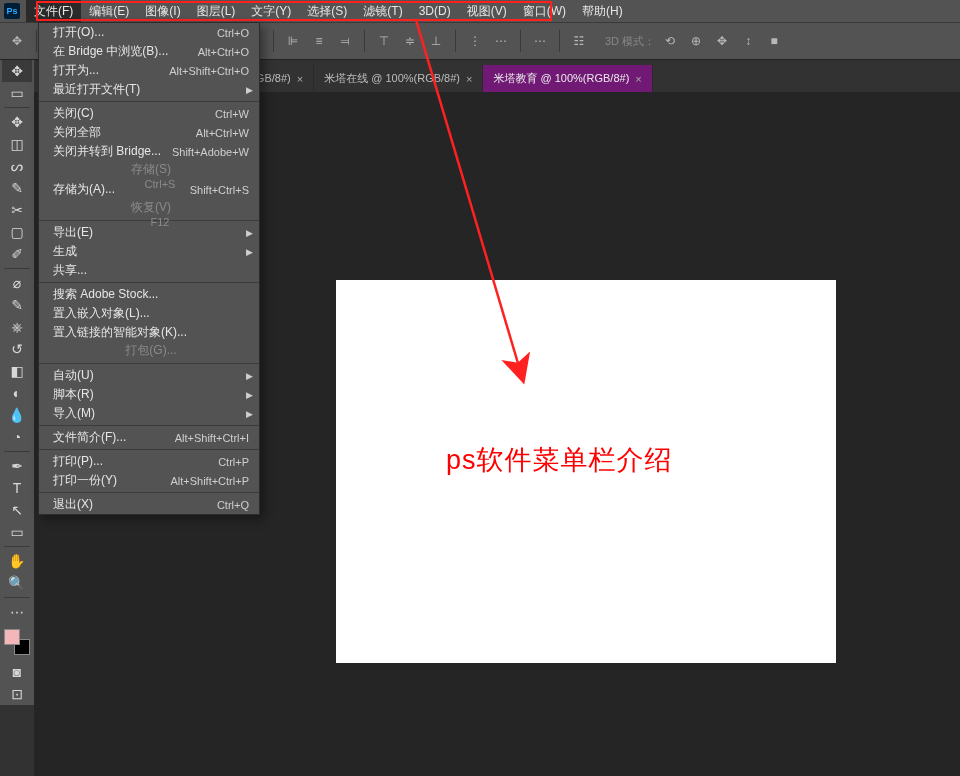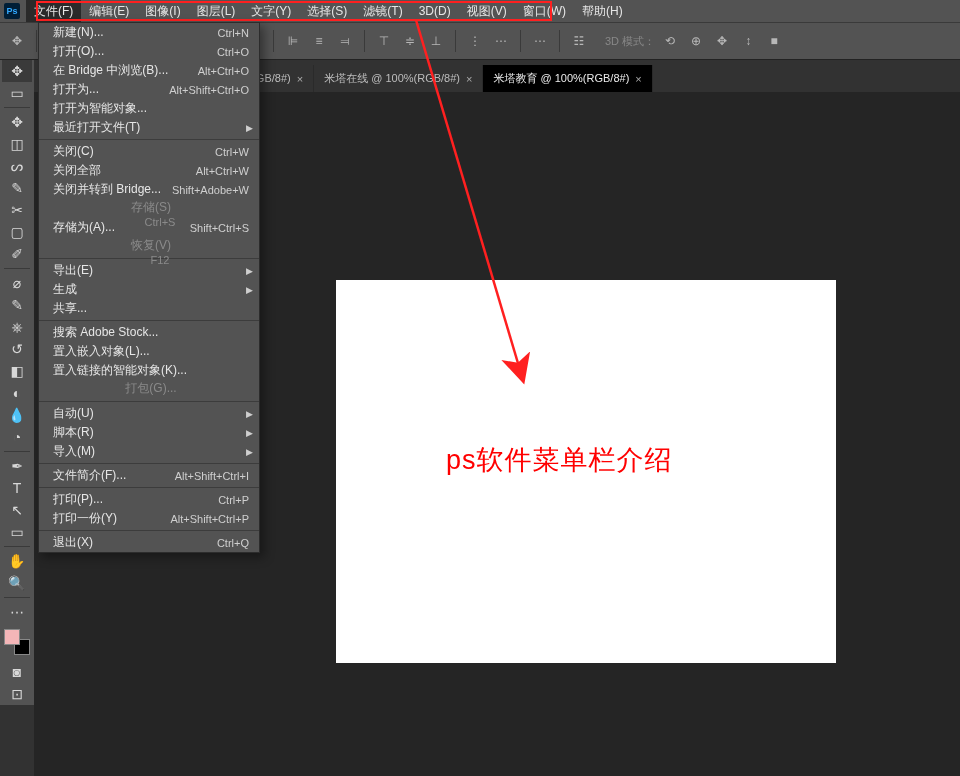--- a/index.html
+++ b/index.html
@@ -6,21 +6,21 @@
   body { background:#ffffff; width:960px; height:776px; overflow:hidden; position:relative; }
   .app { position:absolute; top:0; left:0; width:960px; height:776px; background:#323232; }
   .menubar { height:22px; background:#535353; display:flex; align-items:center; font-size:12px; color:#e6e6e6; padding-left:4px; }
   .ps-icon { width:16px; height:16px; background:#001e36; color:#31a8ff; font-size:9px; font-weight:bold; display:flex; align-items:center; justify-content:center; border-radius:2px; margin-right:6px; }
   .menubar .menu-item { padding:0 8px; height:22px; line-height:22px; cursor:default; }
   .menubar .menu-item.active { background:#2a2a2a; }
   .menu-highlight { position:absolute; top:1px; left:36px; width:516px; height:20px; border:2px solid #ff2020; pointer-events:none; z-index:20; }
   .optionbar { height:38px; background:#535353; border-top:1px solid #3a3a3a; border-bottom:1px solid #222; display:flex; align-items:center; padding-left:6px; gap:4px; }
   .tabstrip { height:32px; background:#323232; display:flex; align-items:flex-end; padding-left:38px; font-size:11px; color:#bbb; }
   .doc-tab { padding:6px 10px; background:#323232; color:#bdbdbd; display:flex; align-items:center; gap:6px; border-right:1px solid #2a2a2a; }
-  .doc-tab.active { background:#000000; color:#eaeaea; }
+  .doc-tab.active { background:#701a75; color:#eaeaea; }
   .doc-tab .close-x { font-size:11px; color:#aaa; }
   .toolbox { position:absolute; top:60px; left:0; width:34px; background:#535353; display:flex; flex-direction:column; align-items:center; color:#d8d8d8; }
   .tool { width:30px; height:22px; display:flex; align-items:center; justify-content:center; font-size:14px; position:relative; }
   .tool.sel { background:#3a3a3a; }
   .tool-swatch { margin-top:6px; width:26px; height:26px; position:relative; }
   .swatch-fg { position:absolute; top:0; left:0; width:16px; height:16px; background:#f4b6b8; border:1px solid #888; }
   .swatch-bg { position:absolute; bottom:0; right:0; width:16px; height:16px; background:#000; border:1px solid #888; }
   .canvas-area { position:absolute; top:92px; left:34px; right:0; bottom:0; background:#252525; }
   .canvas { position:absolute; top:188px; left:302px; width:500px; height:383px; background:#ffffff; }
   .canvas-text { color:#ff0000; font-size:27px; font-weight:400; position:absolute; top:162px; left:110px; letter-spacing:1px; }
@@ -153,37 +153,30 @@
     <defs>
       <marker id="ah" markerWidth="14" markerHeight="14" refX="6" refY="6" orient="auto">
         <path d="M0,0 L12,6 L0,12 L3,6 Z" fill="#ff2020"></path>
       </marker>
     </defs>
     <line x1="16" y1="0" x2="120" y2="350" stroke="#ff2020" stroke-width="2.5" marker-end="url(#ah)"></line>
   </svg>
 
   <div class="dropdown" id="file-menu">
       <div class="dd-item">
-        <span>新建(N)...</span>
-        <span class="shortcut">Ctrl+N</span>
-      </div>
-      <div class="dd-item">
         <span>打开(O)...</span>
         <span class="shortcut">Ctrl+O</span>
       </div>
       <div class="dd-item">
         <span>在 Bridge 中浏览(B)...</span>
         <span class="shortcut">Alt+Ctrl+O</span>
       </div>
       <div class="dd-item">
         <span>打开为...</span>
         <span class="shortcut">Alt+Shift+Ctrl+O</span>
-      </div>
-      <div class="dd-item">
-        <span>打开为智能对象...</span>
       </div>
       <div class="dd-item">
         <span>最近打开文件(T)</span>
         <span class="sub">▶</span>
       </div>
       <div class="dd-sep"></div>
       <div class="dd-item">
         <span>关闭(C)</span>
         <span class="shortcut">Ctrl+W</span>
       </div>

